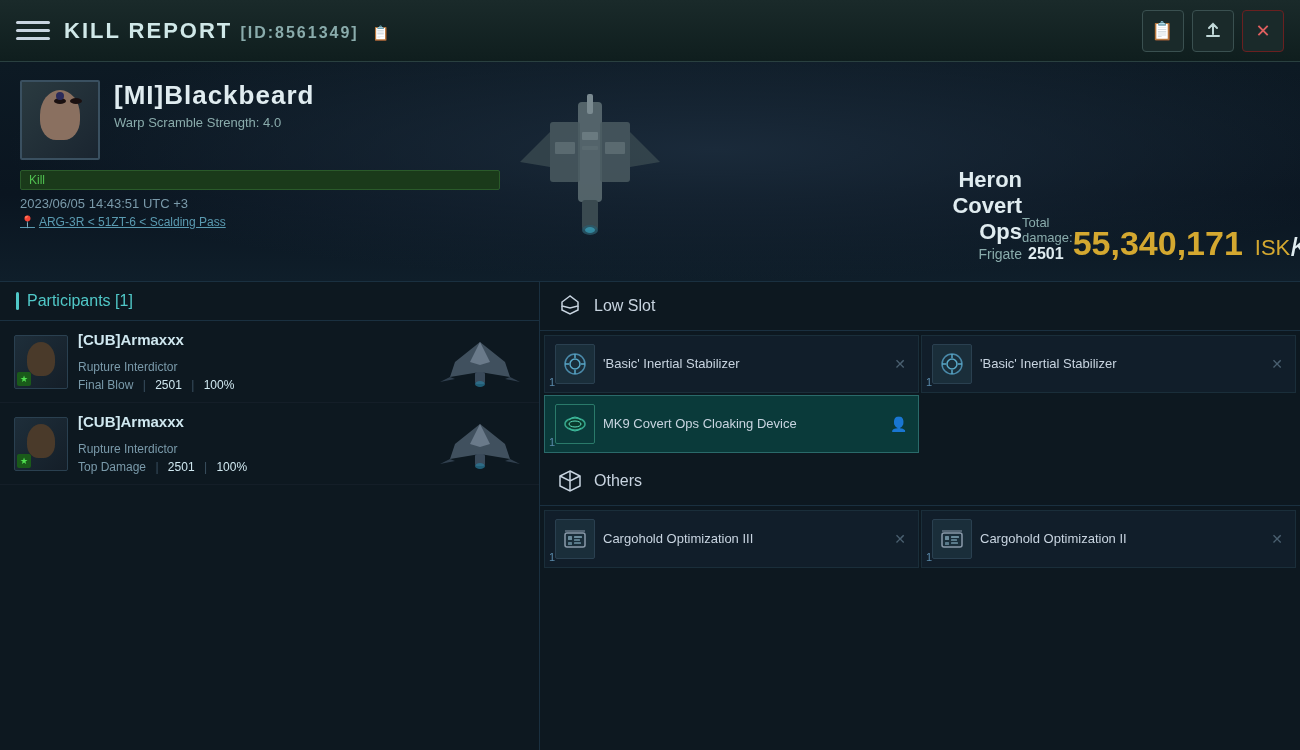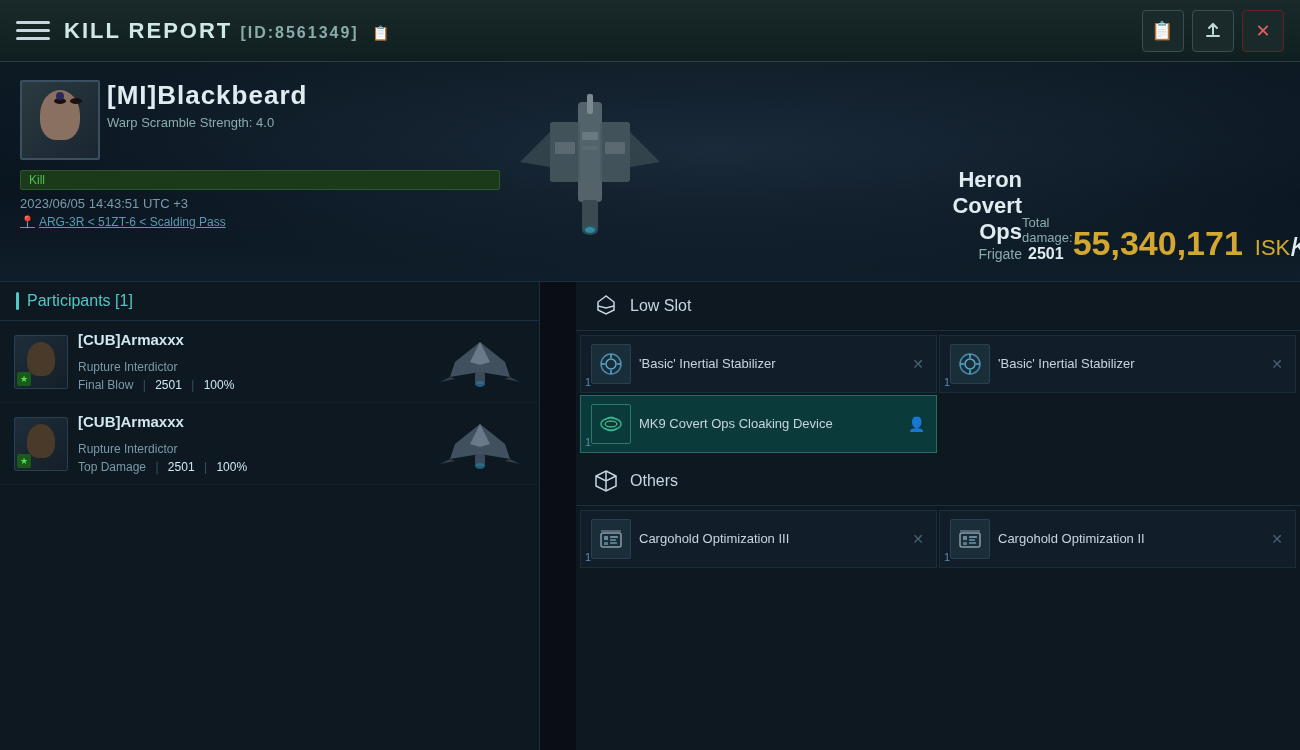--- a/index.html
+++ b/index.html
@@ -85,21 +85,21 @@
     .hero-left {
       display: flex;
       flex-direction: column;
       padding: 18px 20px;
       z-index: 1;
       width: 520px;
     }
     .hero-top {
       display: flex;
       align-items: flex-start;
-      gap: 7px;
+      gap: 14px;
     }
     .avatar {
       width: 80px;
       height: 80px;
       border: 2px solid #3a5060;
       border-radius: 2px;
       background: linear-gradient(135deg, #2a3a40 0%, #1a2530 100%);
       overflow: hidden;
       flex-shrink: 0;
       position: relative;
@@ -240,21 +240,20 @@
       font-size: 28px;
       color: #e0ecf0;
       margin-top: 10px;
       font-style: italic;
     }
 
     
     .main {
       display: flex;
       height: calc(750px - 62px - 220px);
-      gap: 36px;
     }
 
     
     .left-panel {
       width: 540px;
       border-right: 1px solid #1a3040;
       background: #0d1820;
       overflow-y: auto;
     }
     .section-header {

